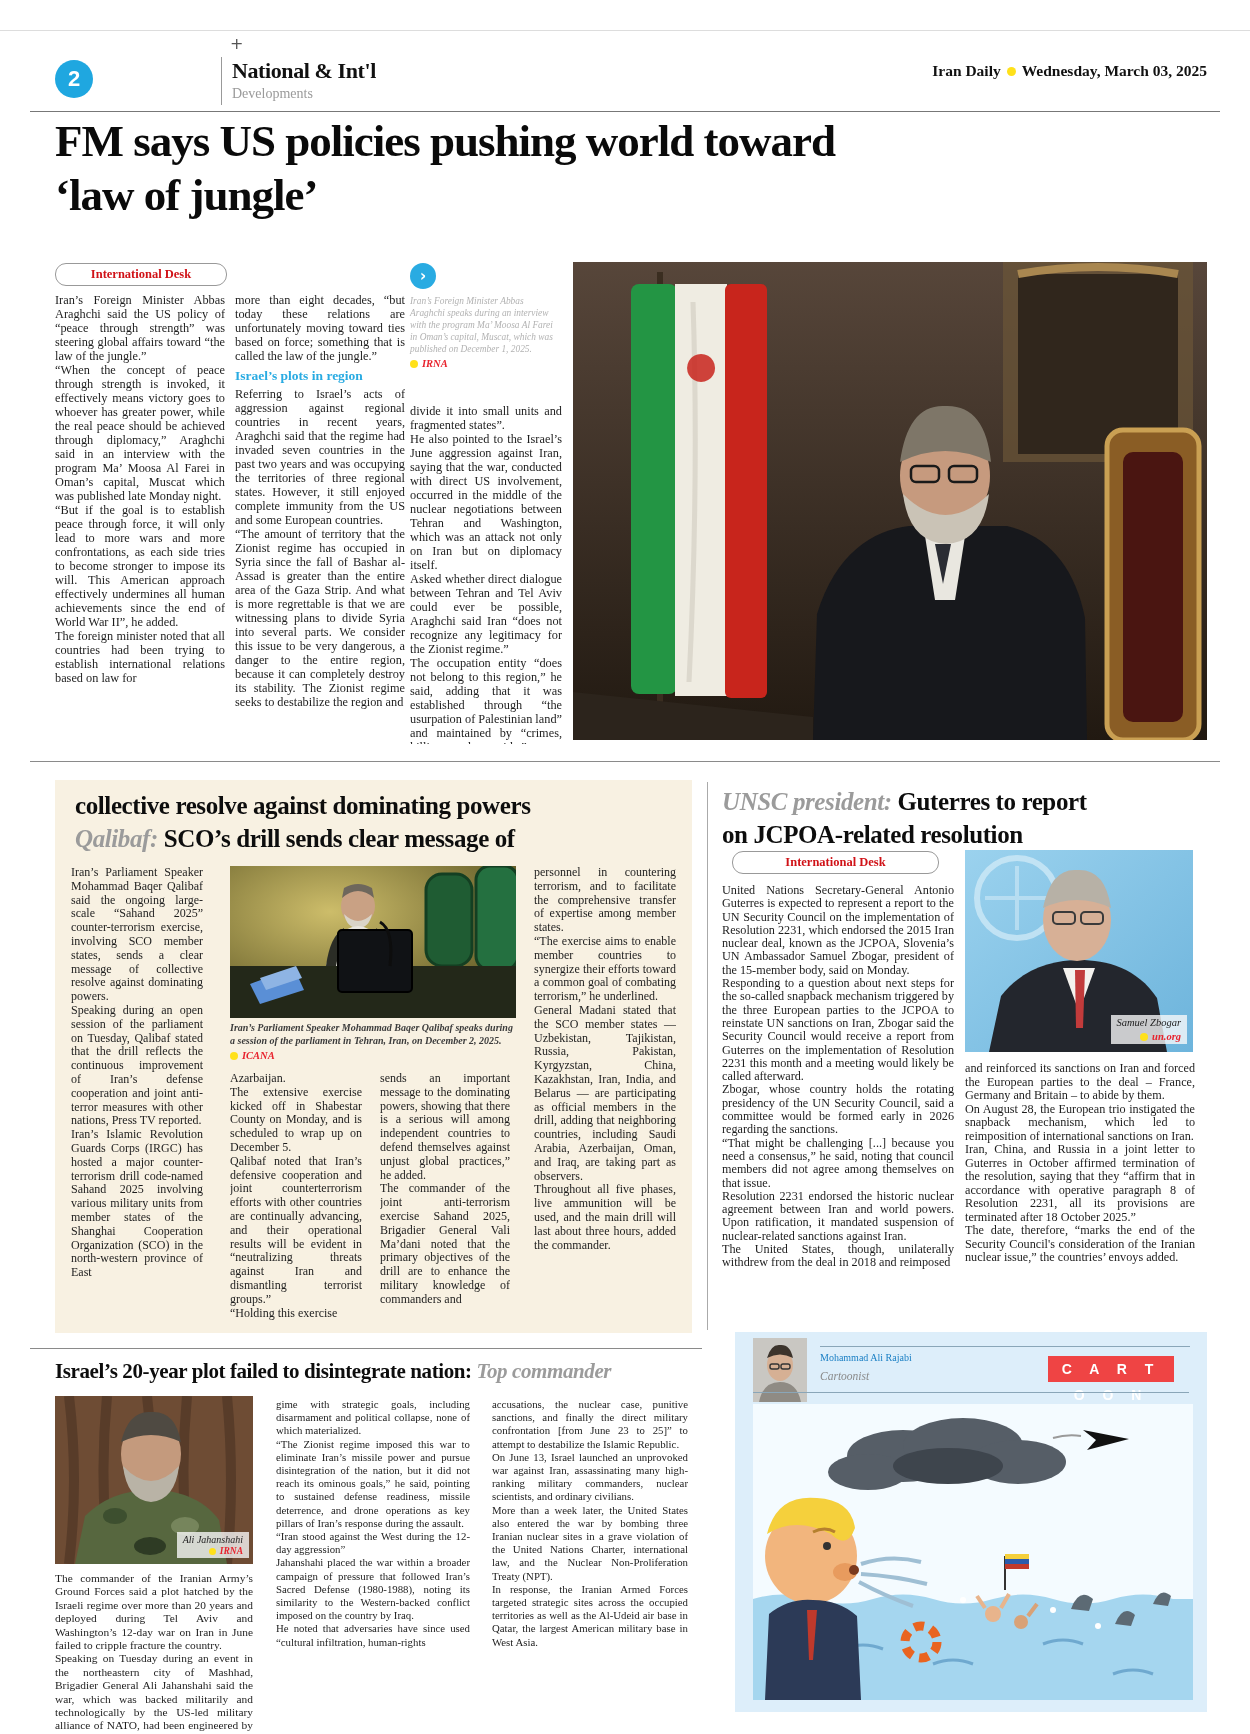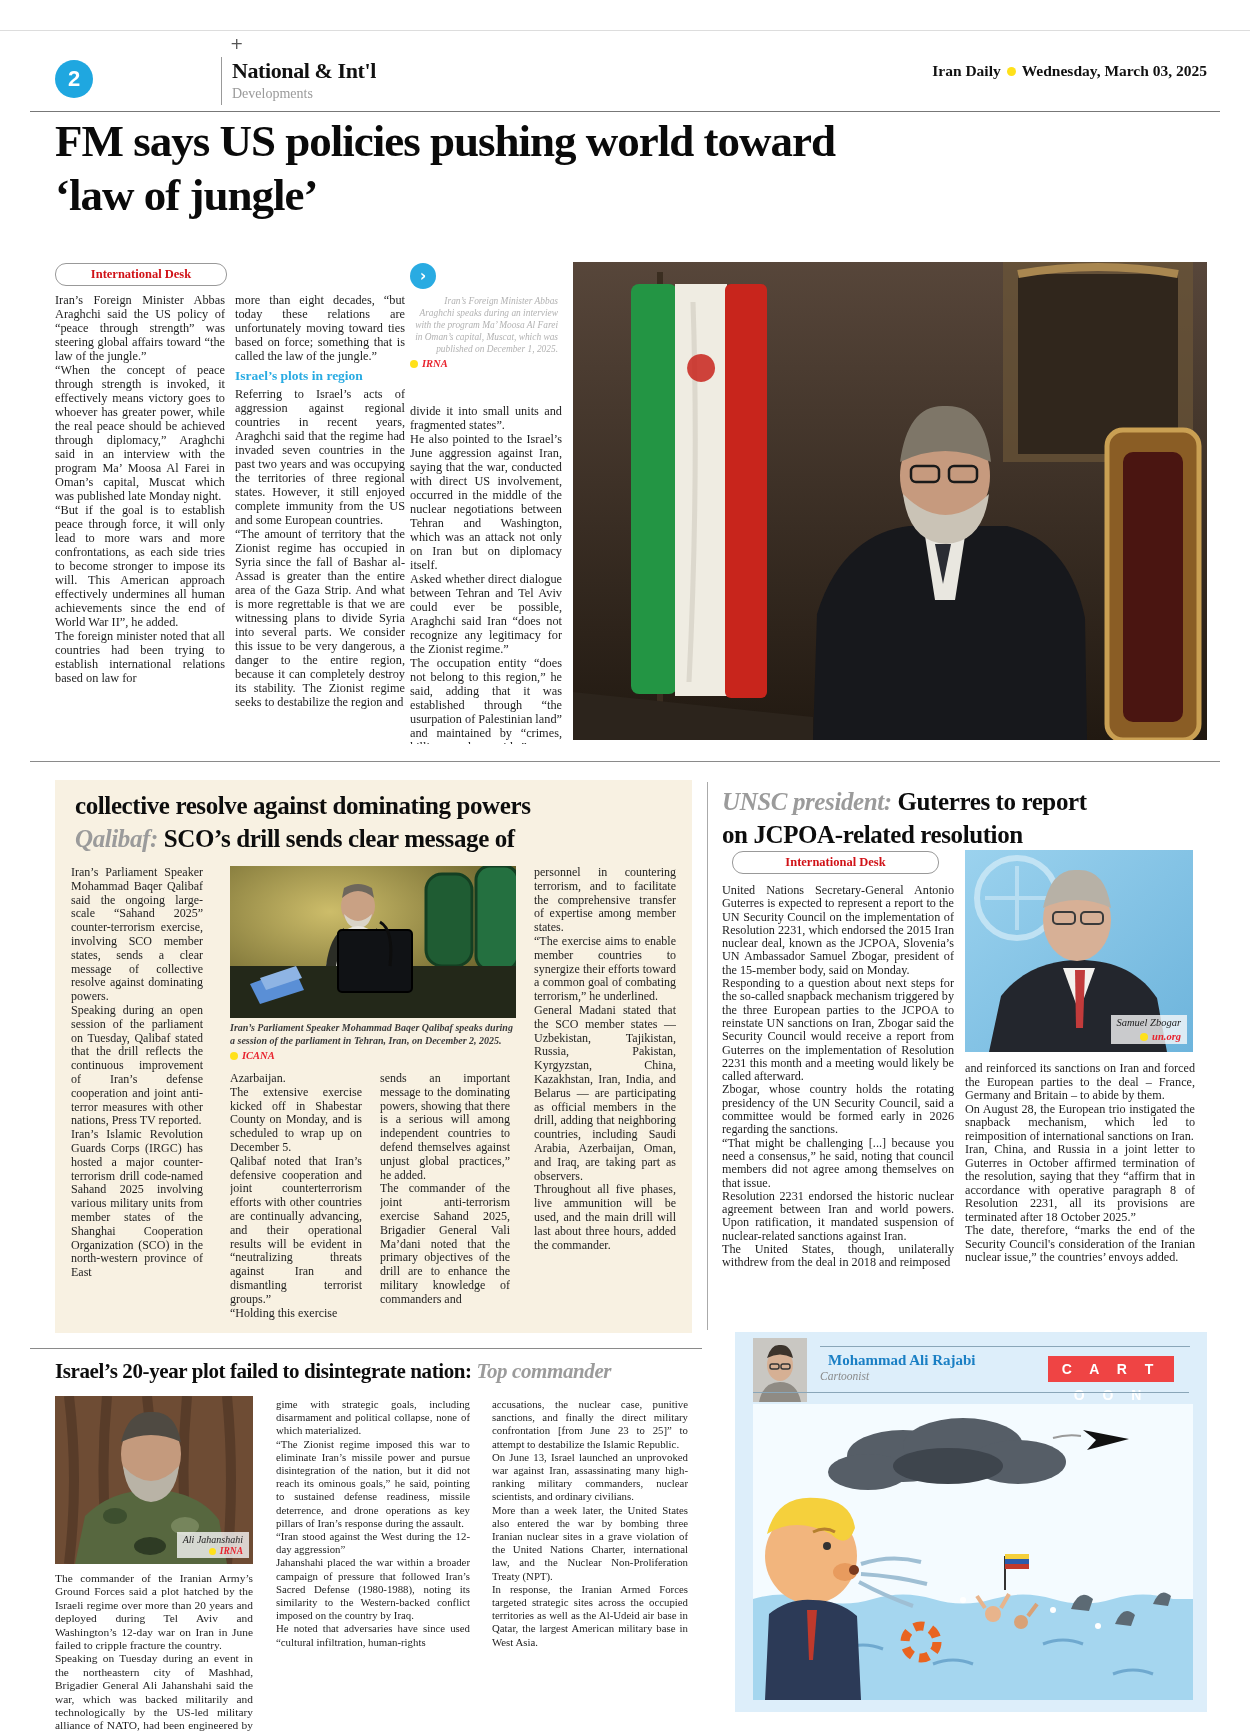--- a/index.html
+++ b/index.html
@@ -23,33 +23,33 @@
   .h2{font-weight:bold;font-size:25px;line-height:1.3;letter-spacing:-0.4px;color:#0d0d0d;}
   .h3{font-weight:bold;font-size:21px;line-height:1.25;letter-spacing:-0.4px;color:#0d0d0d;}
   .kicker{font-style:italic;color:#9b9b9b;font-weight:bold;}
   
   .desk{border:1px solid #999;border-radius:11px;color:#d01217;font-weight:bold;
         font-size:12.5px;text-align:center;line-height:20px;background:transparent;}
   
   .col{font-size:12.3px;line-height:14px;text-align:justify;white-space:pre-line;
        overflow:hidden;hyphens:auto;overflow-wrap:break-word;color:#1d1d1d;}
   .subhead{color:#29abe2;font-weight:bold;font-size:13.5px;margin:5px 0 3px 0;}
-  .caption{font-style:italic;color:#b2b2b2;font-size:9.4px;line-height:1.28;text-align:right;}
+  .caption{font-style:italic;color:#b2b2b2;font-size:9.4px;line-height:1.28;text-align:left;}
   .caption2{font-style:italic;color:#3c3c3c;font-size:10px;line-height:1.3;font-weight:bold;text-align:left;}
   .credit{display:flex;align-items:center;gap:4px;margin-top:3px;}
   .credit .nm{font-style:italic;font-weight:bold;color:#e8222d;font-size:10.5px;}
   .arrowcirc{width:26px;height:26px;border-radius:50%;background:#29abe2;color:#fff;
              display:flex;align-items:center;justify-content:center;
              font-family:"DejaVu Sans",sans-serif;font-size:15px;font-weight:bold;}
   .panel{background:#f8f1e2;}
   .photobox{overflow:hidden;background:#5eead4;}
   .overlaycap{position:absolute;background:rgba(250,250,250,0.78);padding:2px 6px;
               font-style:italic;font-size:10.5px;color:#222;text-align:right;}
   .cartoon-panel{background:#ddeefa;}
-  .cart-name{color:#1a7fc4;font-weight:bold;font-size:15px;margin-left:8px;}
+  .cart-name{color:#1a7fc4;font-weight:normal;font-size:10px;}
   .cart-role{color:#8a8a8a;font-style:italic;font-size:11.5px;}
   .cart-label{background:#ef4444;color:#fff;font-family:"Liberation Sans",sans-serif;
               font-weight:bold;font-size:14px;letter-spacing:7px;text-align:center;line-height:26px;}
 </style>
 </head>
 <body>
 
 <div class="page">
 
   <div class="hline" style="left:0;top:30px;width:1250px;background:#ddd;"></div>

